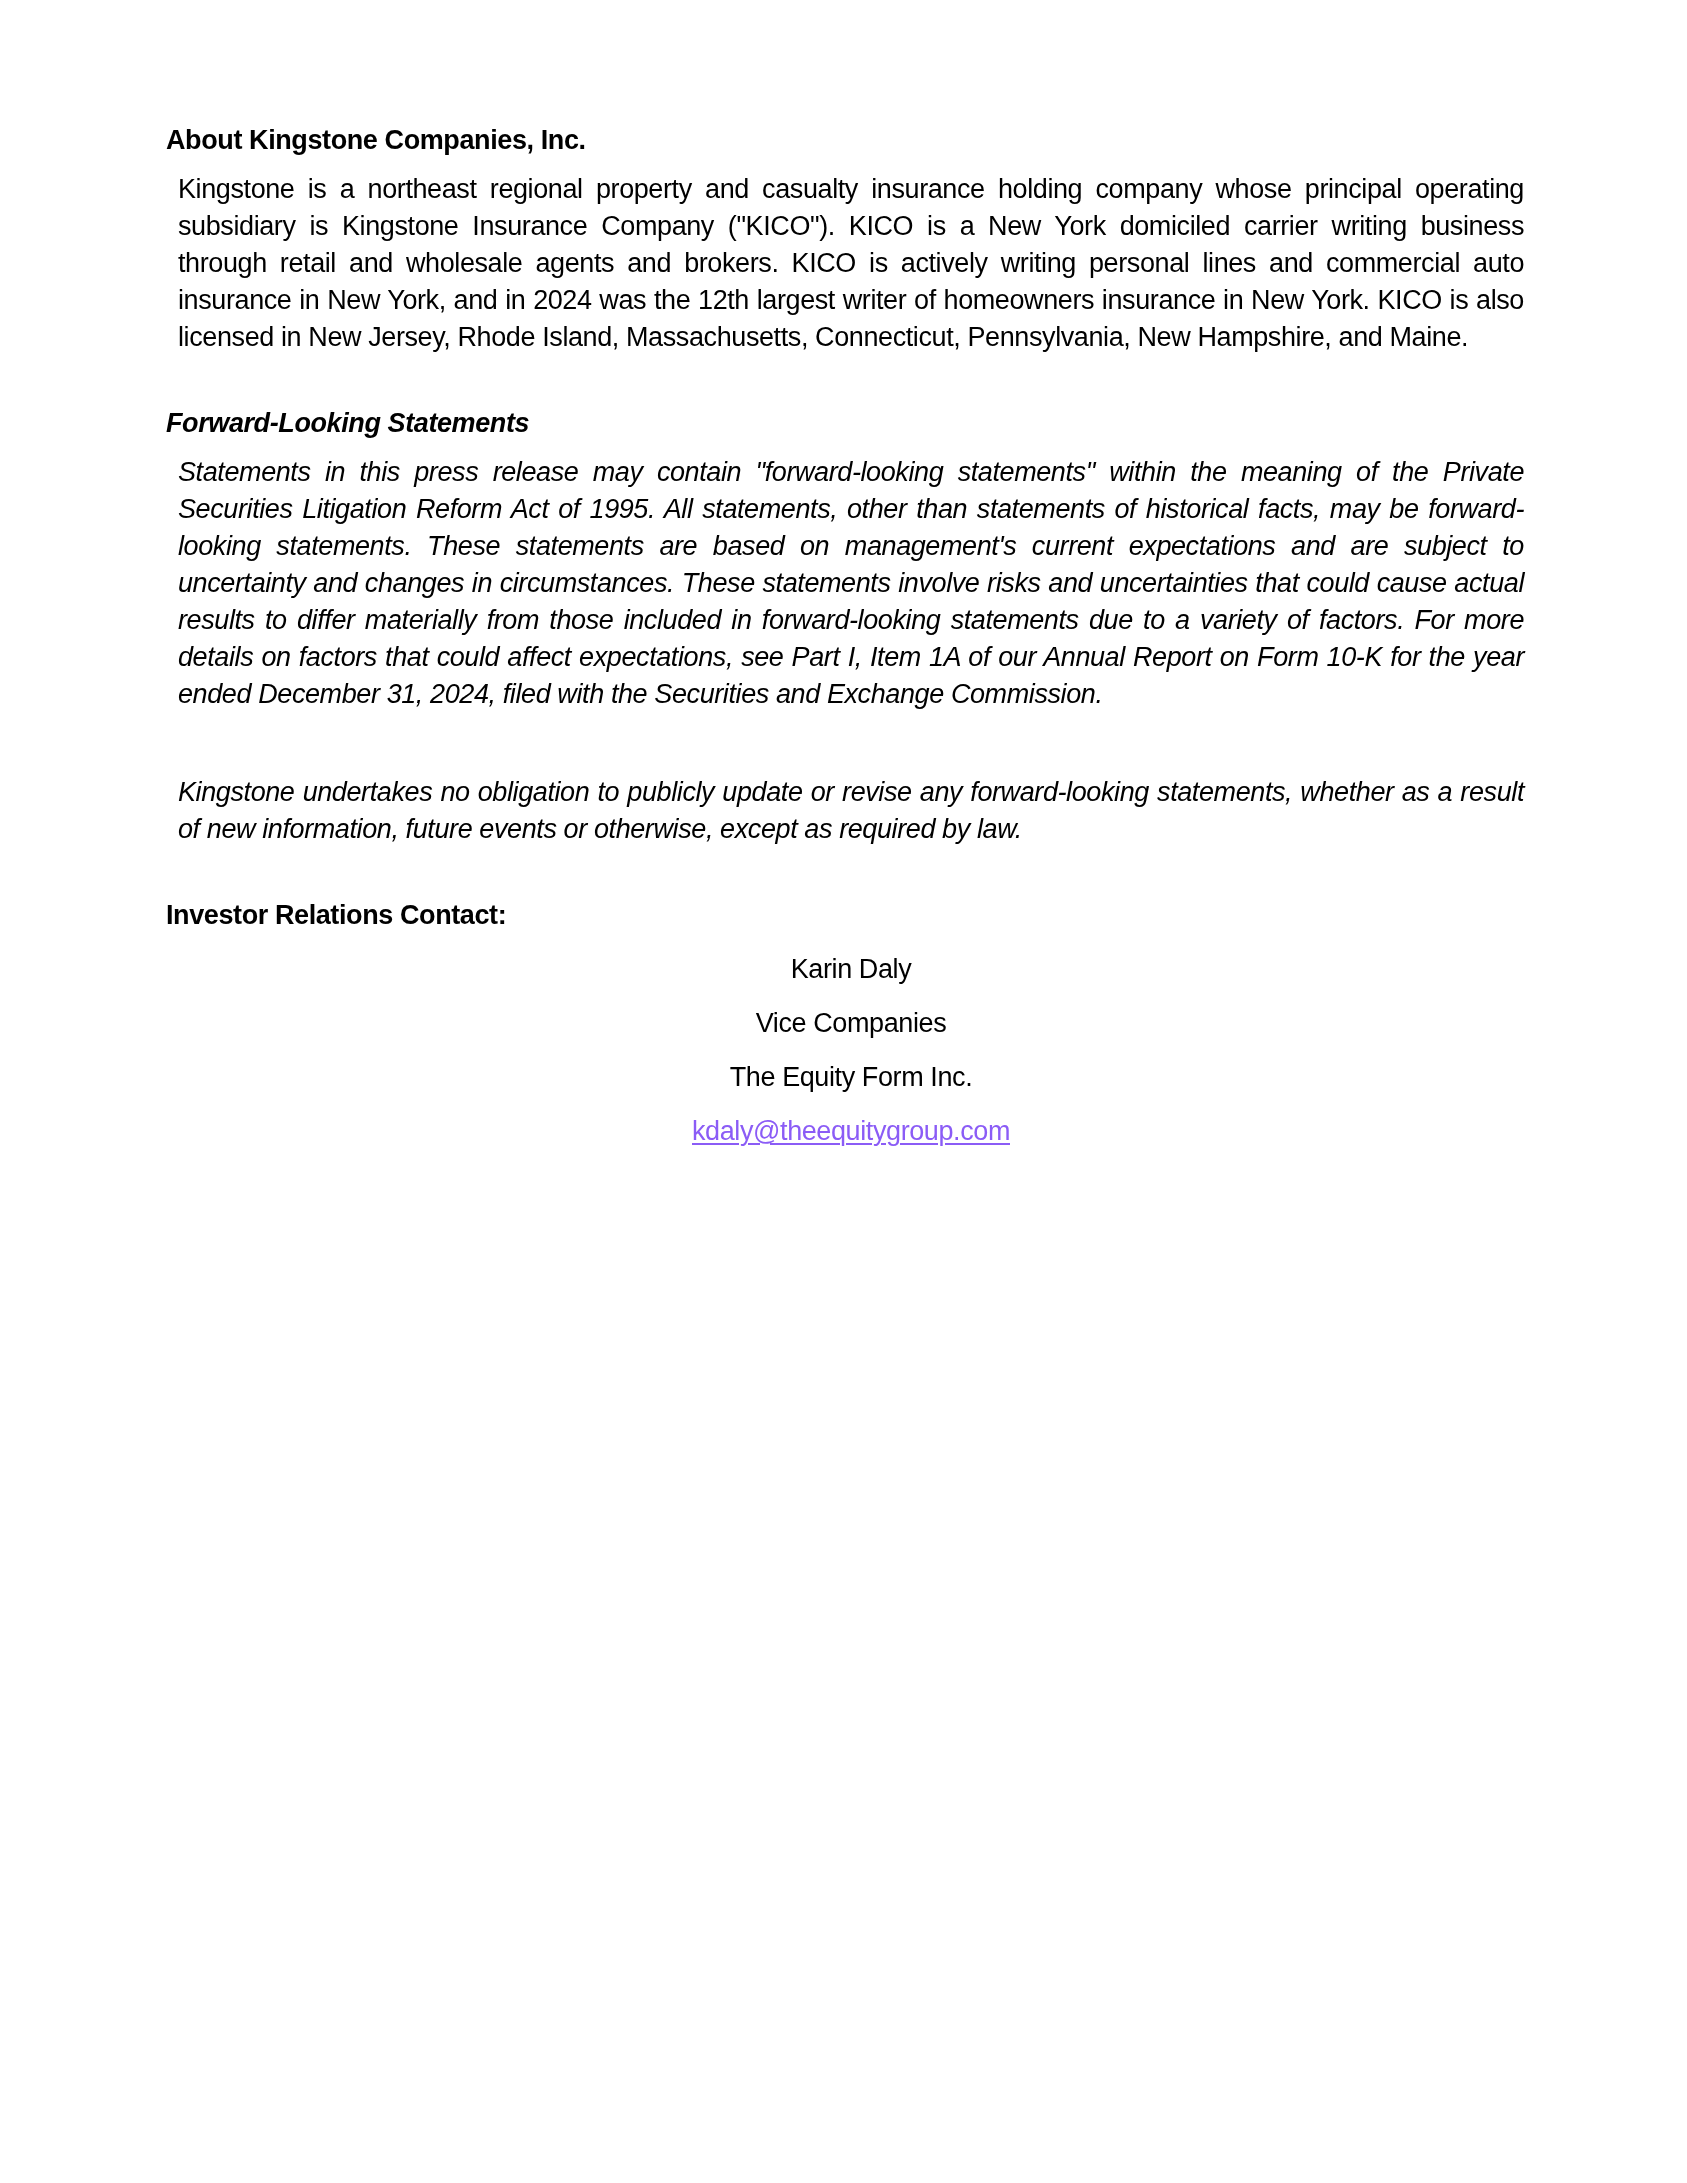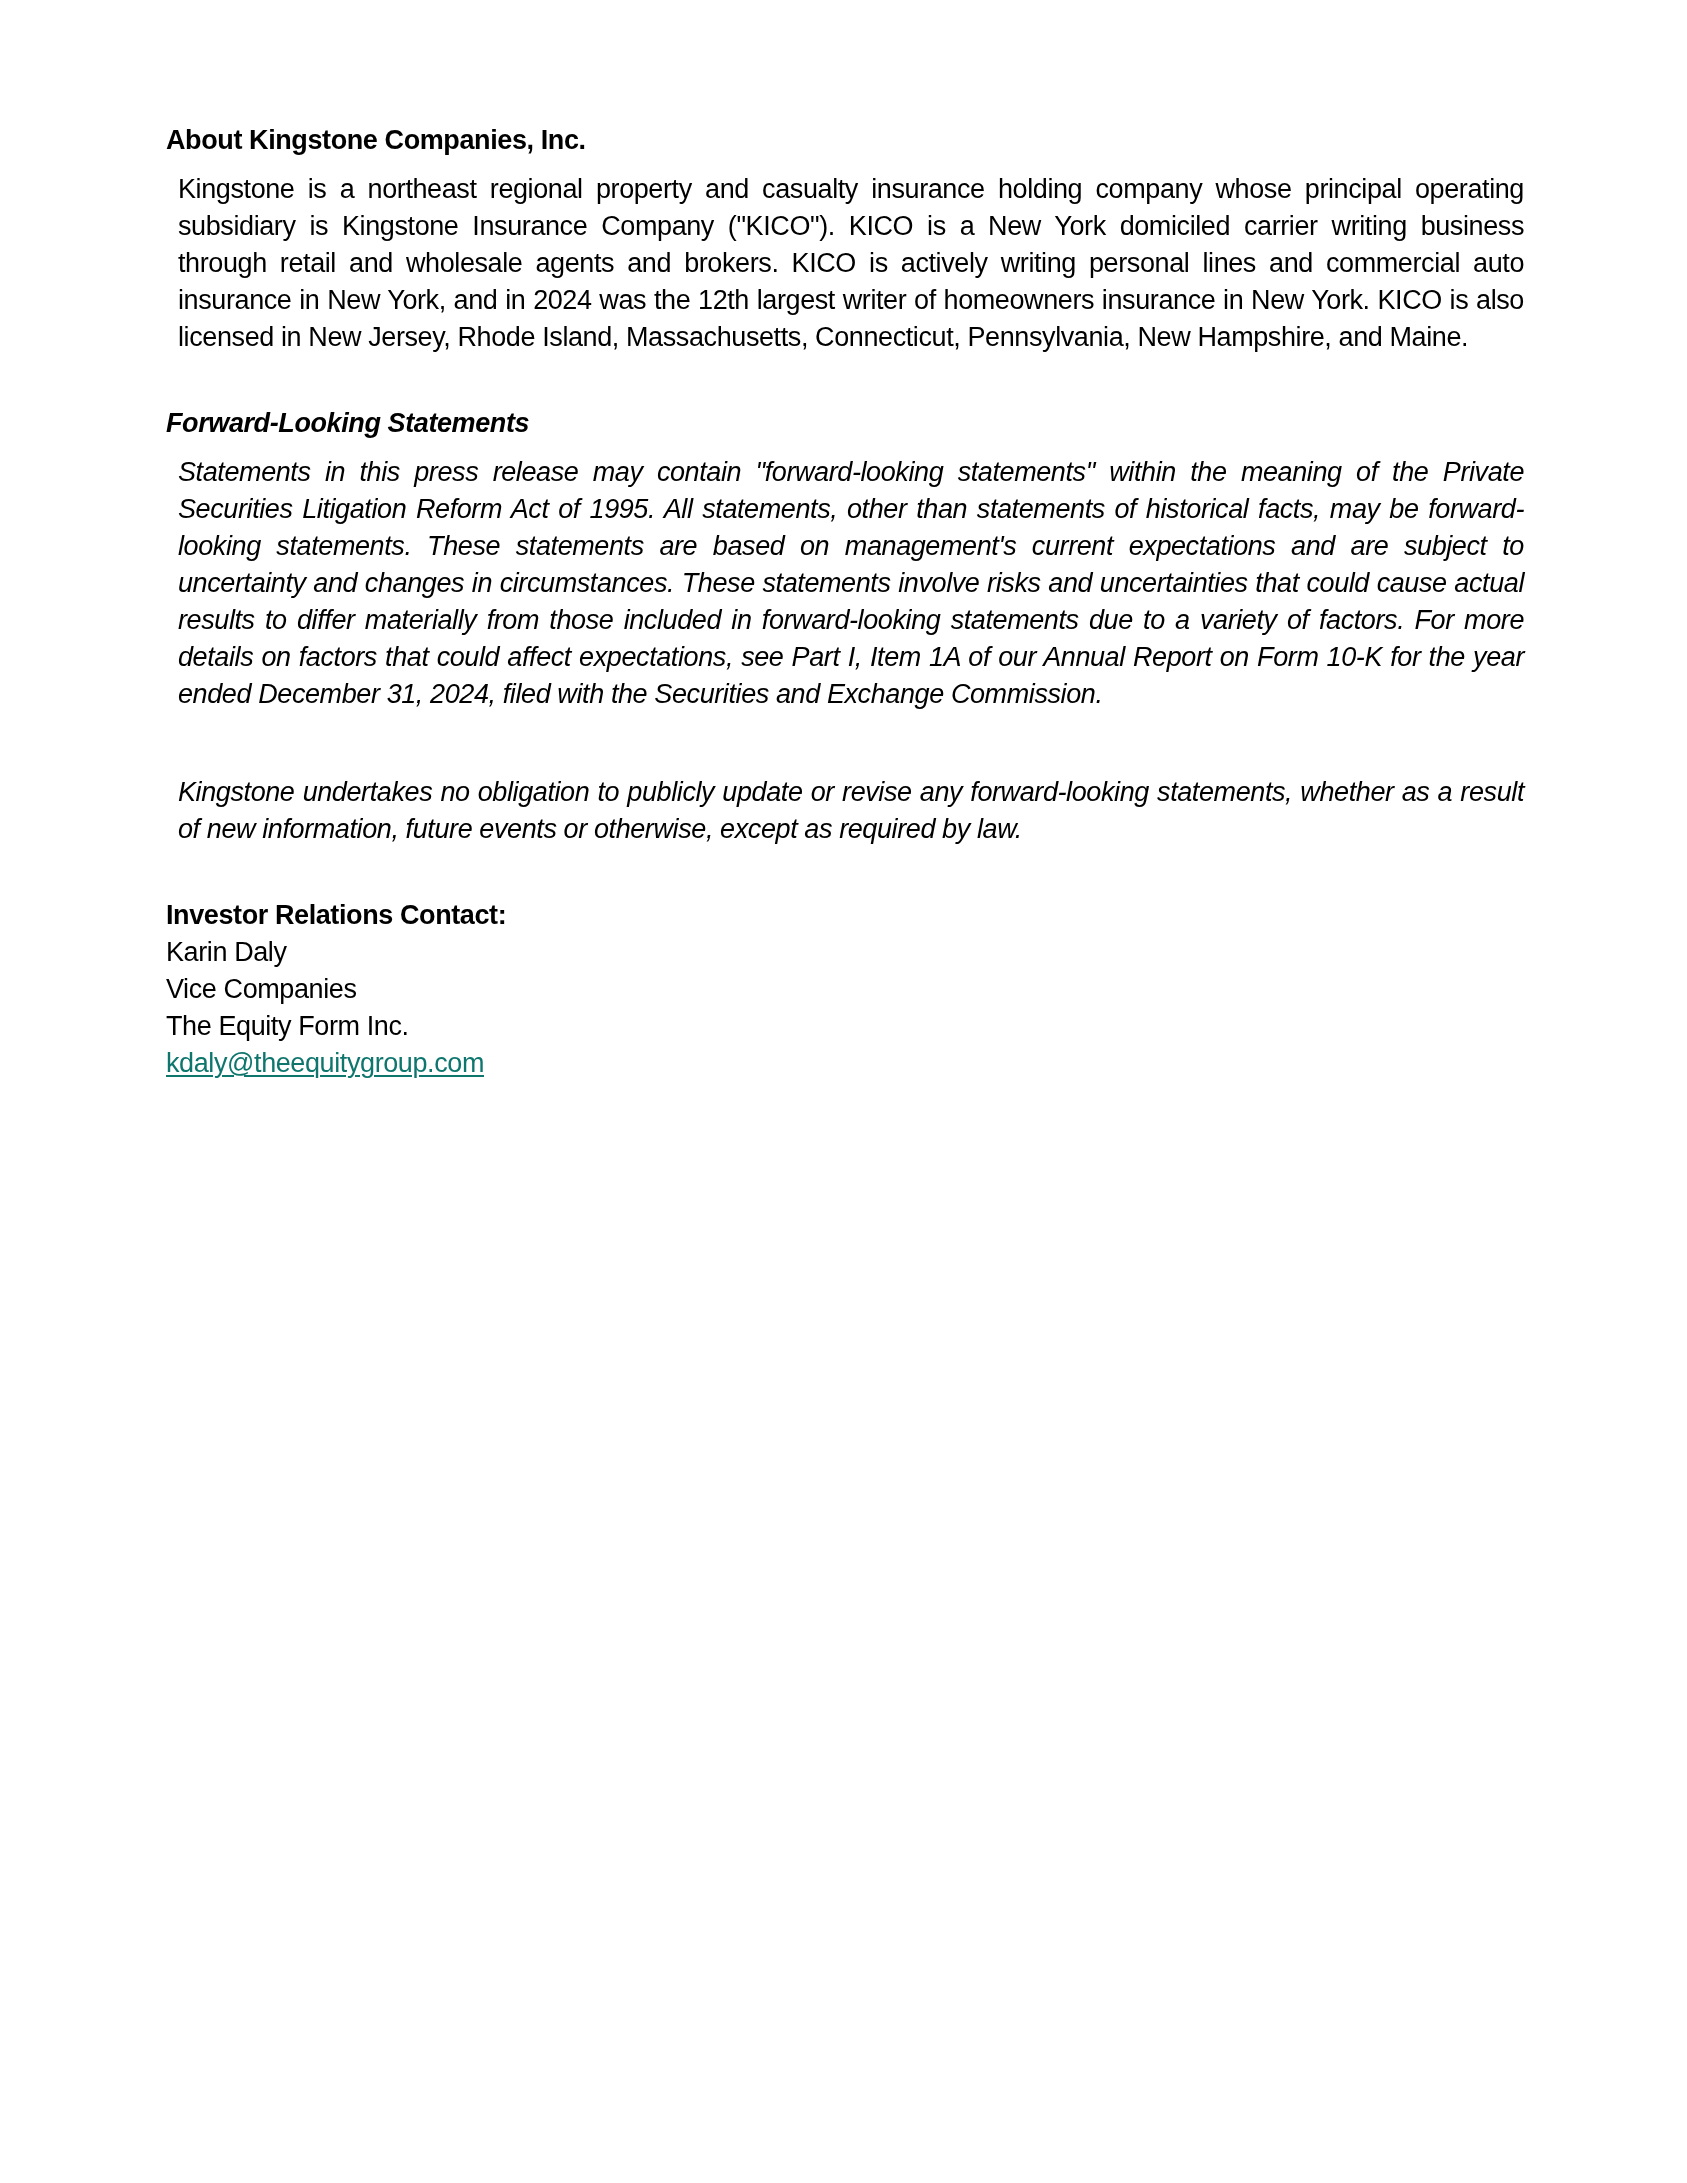--- a/index.html
+++ b/index.html
@@ -38,24 +38,25 @@
       font-style: italic;
       margin: 0;
     }
     .italic {
       font-style: italic;
     }
     .gap {
       height: 37px;
     }
     .contact-line {
-      margin: 0;
+      margin: 17px;
+      text-align: center;
     }
     .email-link {
-      color: #0f766e;
+      color: #8b5cf6;
       text-decoration: underline;
       text-decoration-thickness: 2px;
       text-underline-offset: 3.3px;
     }
   </style>
 </head>
 <body>
 
 <div class="page">
 

